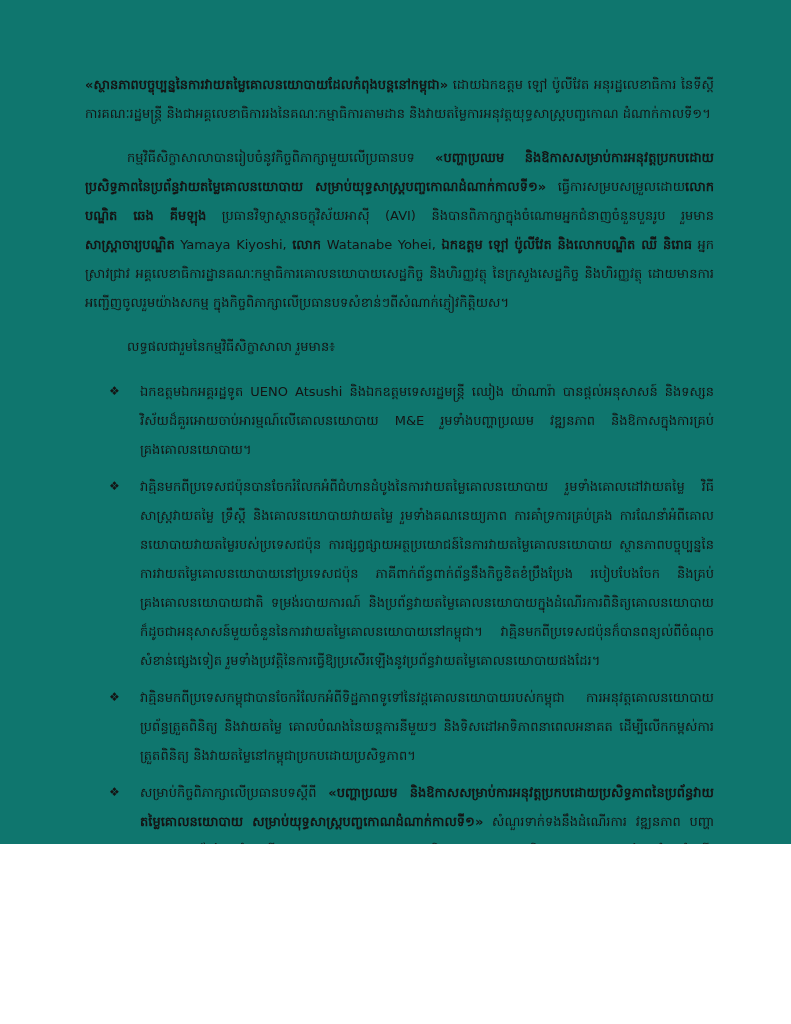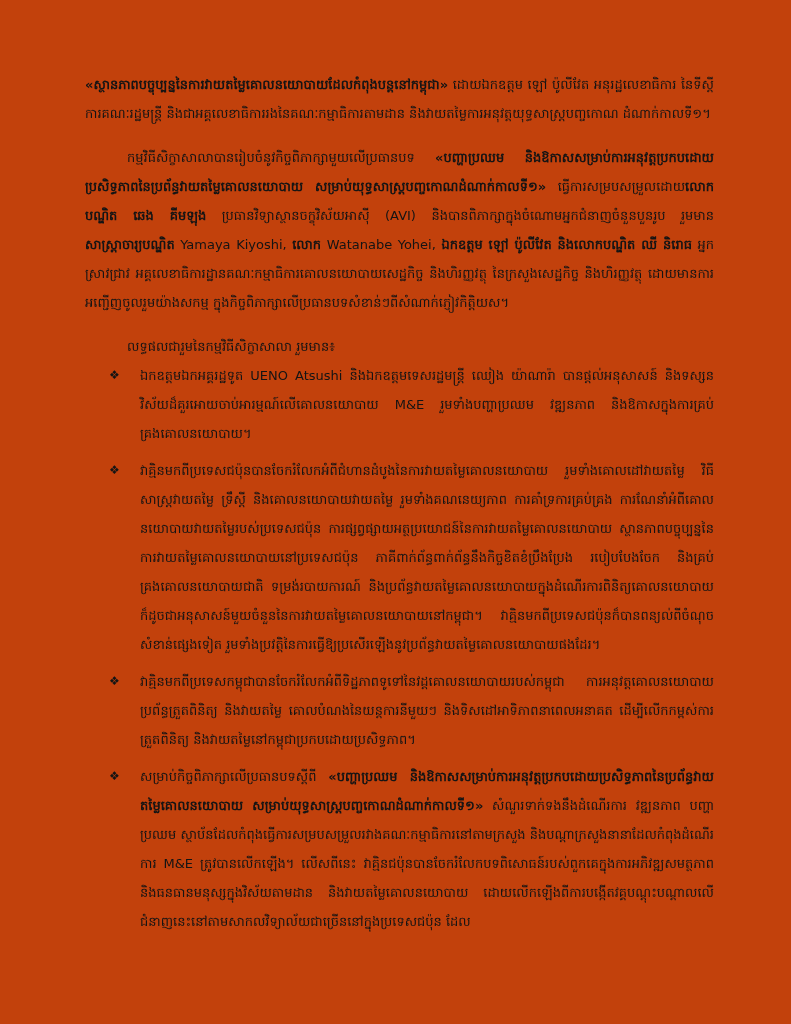--- a/index.html
+++ b/index.html
@@ -1,29 +1,29 @@
 <!DOCTYPE html>
 <html><head>
 <meta charset="utf-8">
 <style>
   html,body{margin:0;padding:0;}
   body{background:#ffffff;}
   .page{
-    width:791px;height:1024px;background:#c2410c;position:relative;
+    width:791px;height:844px;background:#0f766e;position:relative;
     overflow:hidden;color:#141414;
   }
   .content{
     position:absolute;left:85px;top:70px;width:629px;
     font-family:"DejaVu Sans",sans-serif;
     font-size:13px;line-height:29px;text-align:justify;
   }
   p{margin:0 0 15px 0;}
   .indent{text-indent:42px;}
   .b{font-weight:bold;}
-  .lead{margin-bottom:0;}
+  .lead{margin-bottom:16px;}
   ul.bullets{list-style:none;margin:0;padding:0;}
   ul.bullets li{position:relative;padding-left:55px;margin-bottom:8px;}
   ul.bullets li .marker{
     position:absolute;left:24px;top:0;font-size:12px;color:#141414;
   }
 </style>
 </head>
 <body>
 
 <div class="page">

